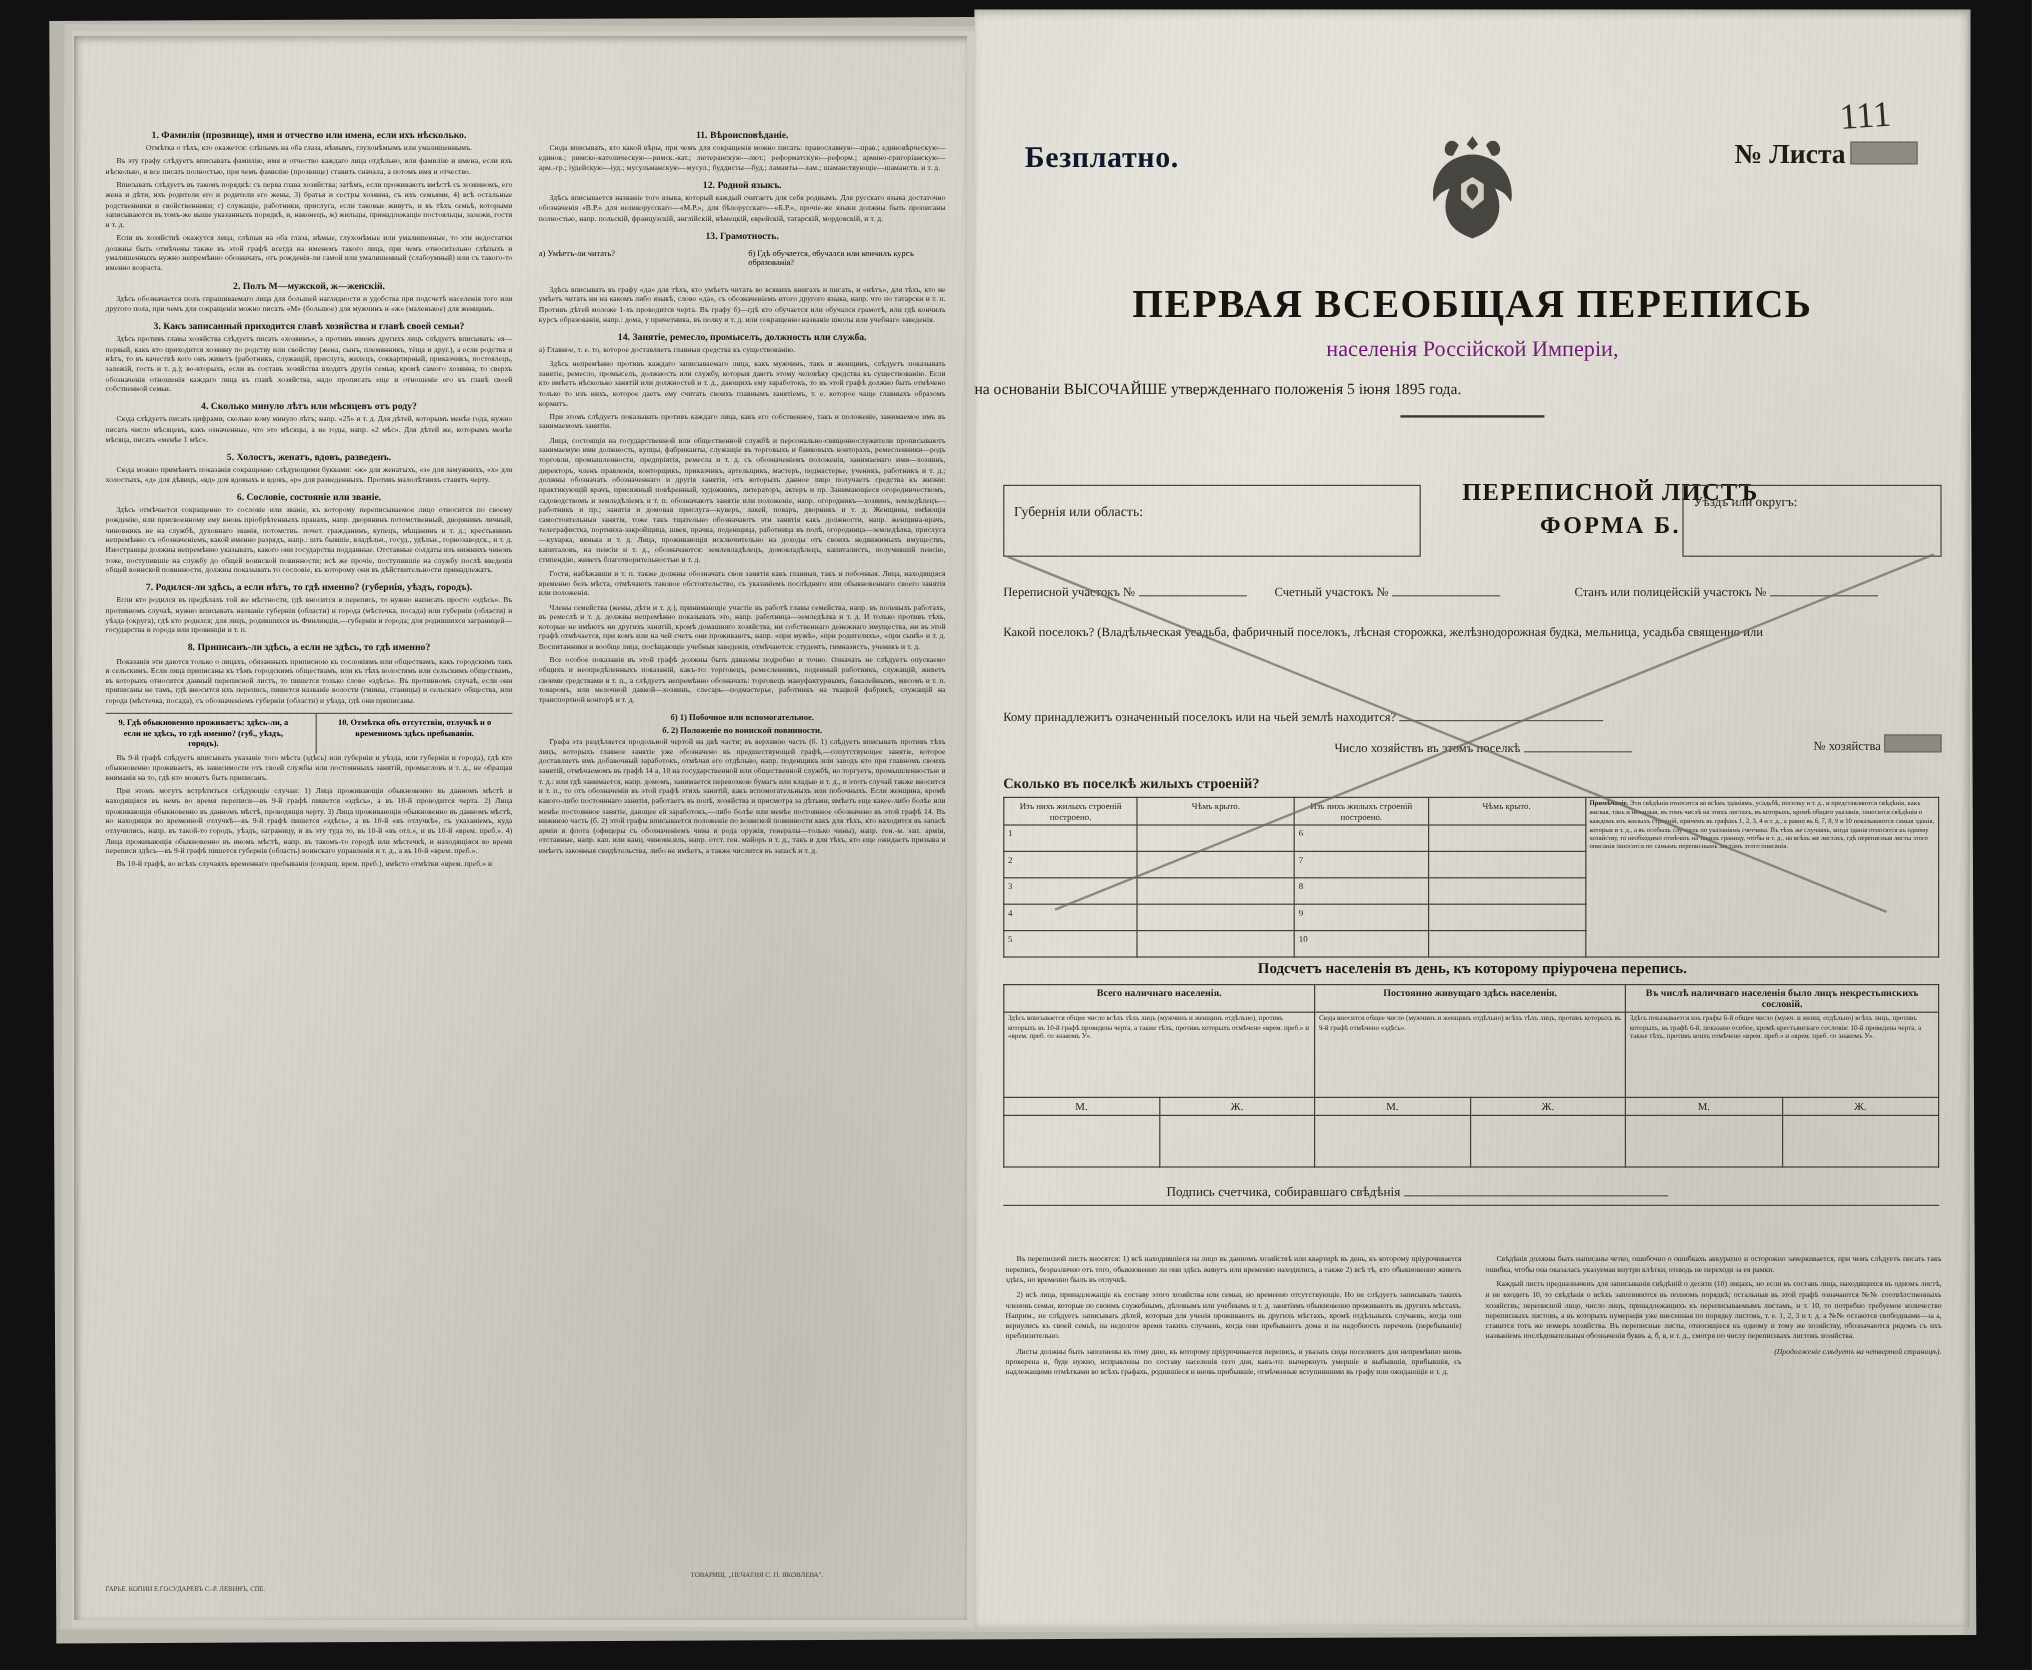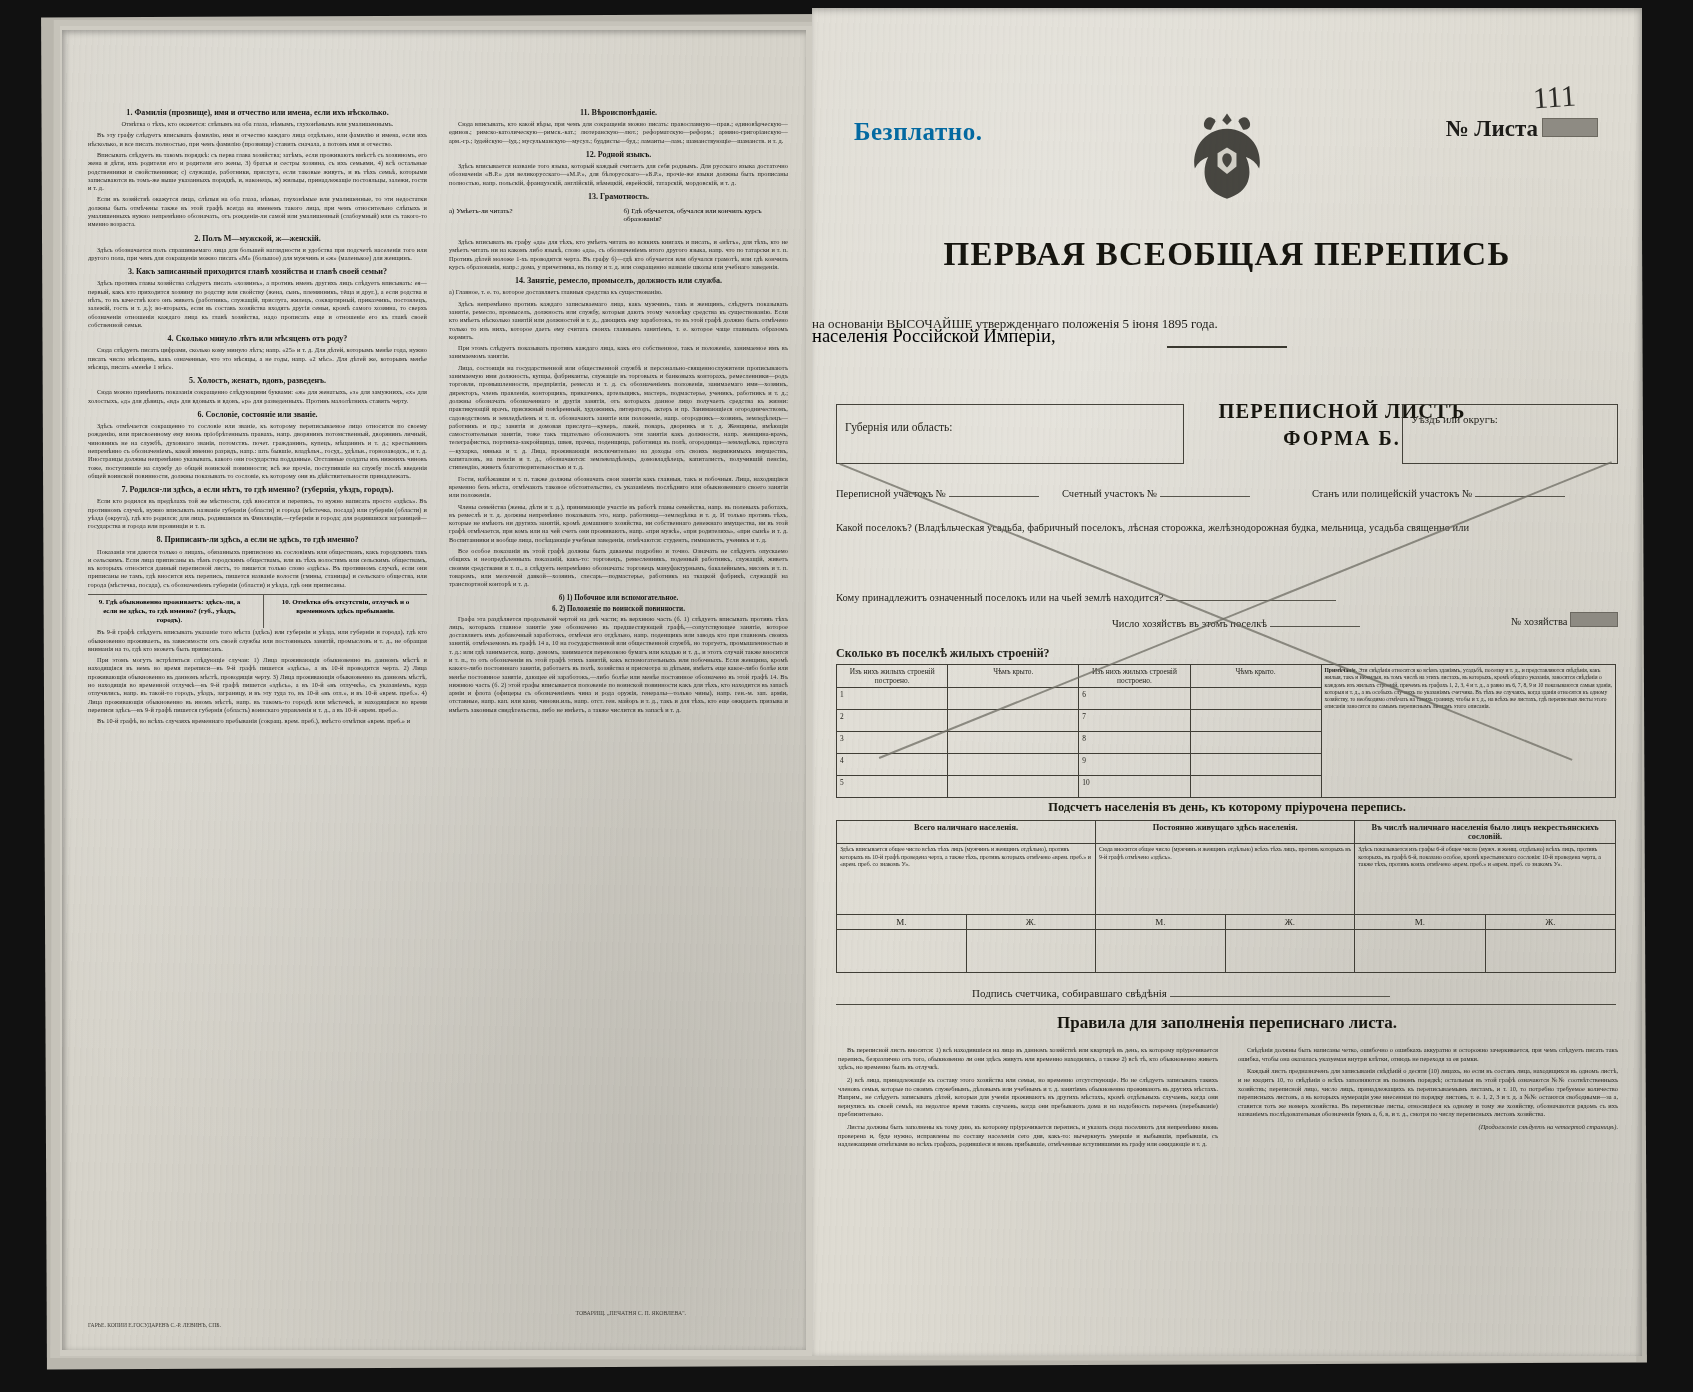--- a/index.html
+++ b/index.html
@@ -42,30 +42,30 @@
   .two-q > div{flex:1;}
   .two-q .qh{font-size:7px;font-weight:normal;margin-bottom:13px;}
   .boxpair{display:flex;gap:12px;border-top:1px solid #57544c;margin-top:4px;}
   .boxpair > div{flex:1;padding:3px 4px 2px;}
   .boxpair > div + div{border-left:1px solid #57544c;}
   .boxpair .qh{font-size:7px;font-weight:bold;text-align:center;margin-bottom:2px;line-height:1.25;}
   .imprint{position:absolute;left:26px;bottom:22px;font-size:5.6px;color:#3a3832;}
   .imprint2{position:absolute;right:120px;bottom:34px;font-size:5.8px;color:#3a3832;}
 
   
-  .free{position:absolute;left:42px;top:110px;font-size:25px;font-weight:bold;color:#0369a1;
+  .free{position:absolute;left:42px;top:110px;font-size:25px;font-weight:bold;color:#0f172a;
      font-family:"Liberation Serif",serif;letter-spacing:.5px;}
   .sheetno{position:absolute;right:44px;top:108px;font-size:23px;font-weight:bold;color:#1d1c19;}
   .sheetno .blank{display:inline-block;width:54px;height:17px;background:#8e8b83;vertical-align:-1px;margin-left:4px;
      border:1px solid #6c6960;}
   .crest{position:absolute;left:50%;top:98px;transform:translateX(-50%);width:96px;height:104px;opacity:.85;}
 
   .title1{position:absolute;left:0;right:0;top:228px;text-align:center;font-size:33px;font-weight:bold;
      letter-spacing:1.2px;color:#16150f;}
-  .title2{position:absolute;left:0;right:0;top:274px;font-size:18.5px;color:#000000;margin-top:44px;}
+  .title2{position:absolute;left:0;right:0;top:274px;text-align:center;font-size:18.5px;color:#701a75;}
   .title3{position:absolute;left:0;right:0;top:308px;font-size:13px;color:#1d1c17;}
   .rule{position:absolute;left:50%;transform:translateX(-50%);width:120px;height:2px;background:#3a382f;top:338px;}
 
   .gub{position:absolute;left:24px;top:396px;width:346px;height:58px;border:1.4px solid #44423a;}
   .gub .lab{position:absolute;left:8px;top:16px;font-size:11.5px;color:#24231d;}
   .uezd{position:absolute;right:24px;top:396px;width:214px;height:58px;border:1.4px solid #44423a;}
   .uezd .lab{position:absolute;left:8px;top:8px;font-size:11px;color:#24231d;}
 
   .formtitle{position:absolute;left:380px;top:392px;width:300px;text-align:center;}
   .formtitle .l1{font-size:20.5px;font-weight:bold;letter-spacing:1px;color:#17160f;}
@@ -357,21 +357,20 @@
       </tr>
     </tbody>
       </table>
 
     <div class="line-row" style="left:160px;top:978px;font-size:11px;">
       <span>Подпись счетчика, собиравшаго свѣдѣнія</span>
       <span class="dotline" style="width:220px"></span>
     </div>
     <div class="hline" style="left:24px;top:996px;width:780px;"></div>
 
-    <div class="rules-title">Правила для заполненія переписнаго листа.</div>
 
     <div class="rules">
       <div class="rc">
         <p>Въ переписной листъ вносятся: 1) всѣ находившіеся на лицо въ данномъ хозяйствѣ или квартирѣ въ день, къ которому пріурочивается перепись, безразлично отъ того, обыкновенно ли они здѣсь живутъ или временно находились, а также 2) всѣ тѣ, кто обыкновенно живетъ здѣсь, но временно былъ въ отлучкѣ.</p>
         <p>2) всѣ лица, принадлежащіе къ составу этого хозяйства или семьи, но временно отсутствующіе. Но не слѣдуетъ записывать такихъ членовъ семьи, которые по своимъ служебнымъ, дѣловымъ или учебнымъ и т. д. занятіямъ обыкновенно проживаютъ въ другихъ мѣстахъ. Наприм., не слѣдуетъ записывать дѣтей, которыя для ученія проживаютъ въ другихъ мѣстахъ, кромѣ отдѣльныхъ случаевъ, когда они вернулись къ своей семьѣ, на недолгое время такихъ случаевъ, когда они пребываютъ дома и на надобность перечень (перебываніе) преблизительно.</p>
         <p>Листы должны быть заполнены къ тому дню, къ которому пріурочивается перепись, и указать сюда поселяютъ для непремѣнно вновь проверена и, буде нужно, исправлены по составу населенія сего дня, какъ-то: вычеркнуть умершіе и выбывшія, прибывшія, съ надлежащими отмѣтками во всѣхъ графахъ, родившіеся и вновь прибывшіе, отмѣченные вступившими въ графу или ожидающіе и т. д.</p>
       </div>
       <div class="rc">
         <p>Свѣдѣнія должны быть написаны четко, ошибочно о ошибкахъ аккуратно и осторожно зачеркивается, при чемъ слѣдуетъ писать такъ ошибка, чтобы она оказалась указуемая внутри клѣтки, отнюдь не переходя за ея рамки.</p>
         <p>Каждый листъ предназначенъ для записыванія свѣдѣній о десяти (10) лицахъ, но если въ составъ лица, находящихся въ одномъ листѣ, и не входитъ 10, то свѣдѣнія о всѣхъ заполняются въ полномъ порядкѣ; остальныя въ этой графѣ означаются №№ соотвѣтственныхъ хозяйствъ; переписной лицо, число лицъ, принадлежащихъ къ переписываемымъ листамъ, и т. 10, то потребно требуемое количество переписныхъ листовъ, а въ которыхъ нумерація уже внесенная по порядку листовъ, т. е. 1, 2, 3 и т. д. а №№ остаются свободными—за а, ставится тотъ же номеръ хозяйства. Въ переписные листы, относящіеся къ одному и тому же хозяйству, обозначаются рядомъ съ ихъ названіемъ послѣдовательныя обозначенія буквъ а, б, в, и т. д., смотря по числу переписныхъ листовъ хозяйства.</p>

